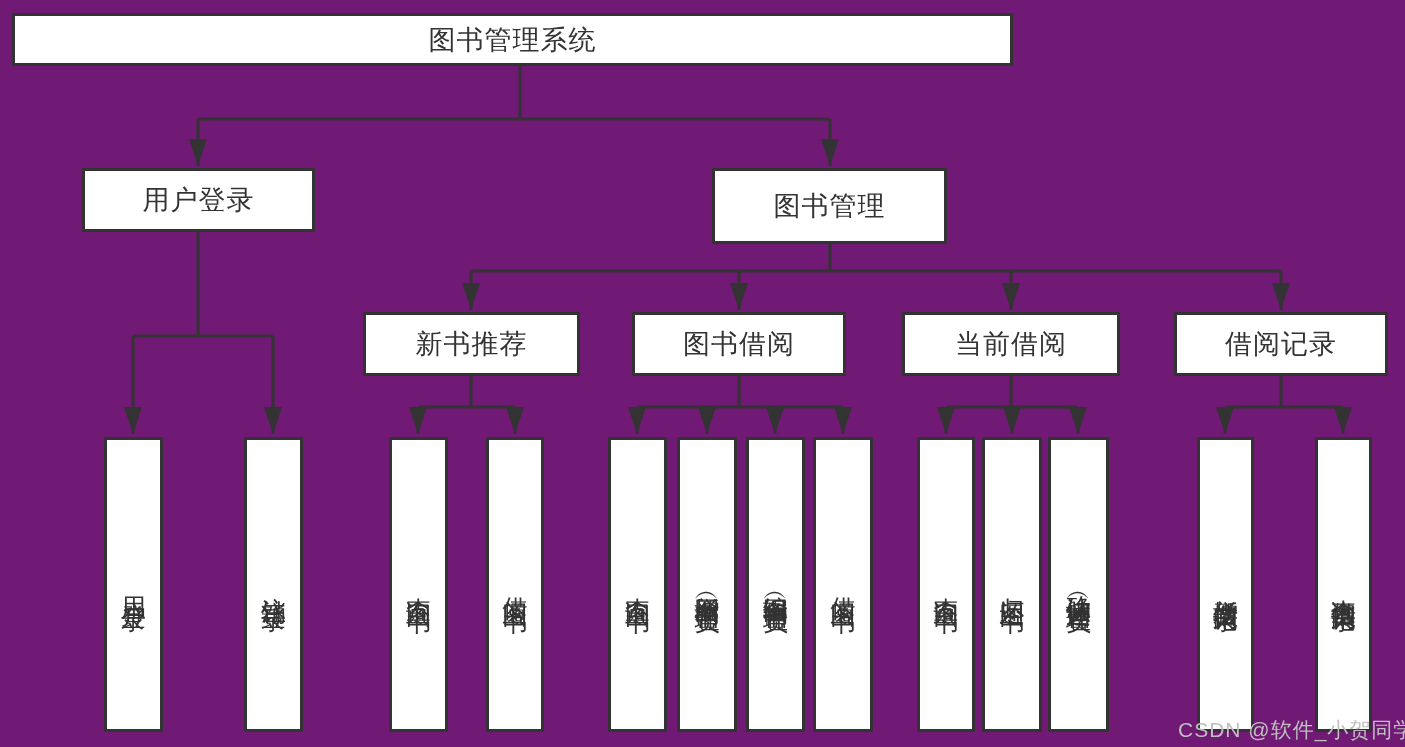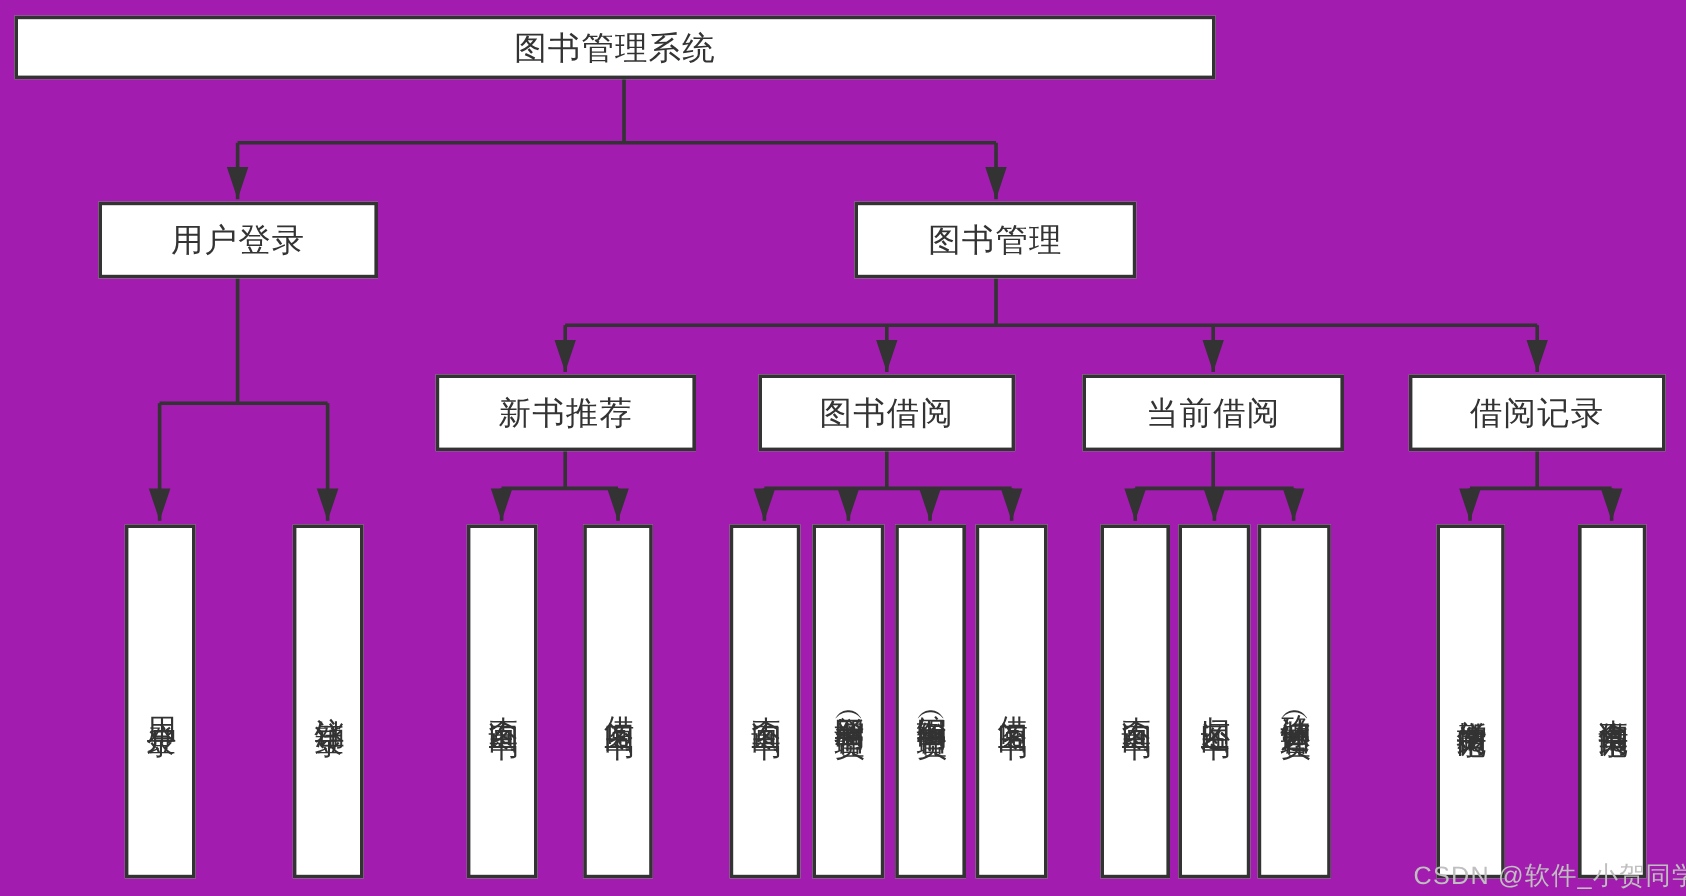--- a/index.html
+++ b/index.html
@@ -5,21 +5,21 @@
   html, body {
     margin: 0;
     padding: 0;
     background: #ffffff;
     font-family: "Liberation Sans", "DejaVu Sans", sans-serif;
   }
   .stage {
     position: relative;
     width: 1405px;
     height: 747px;
-    background: #a21caf;
+    background: #701a75;
     overflow: hidden;
   }
   .connectors {
     position: absolute;
     left: 0;
     top: 0;
     width: 1405px;
     height: 747px;
     z-index: 1;
   }
@@ -117,21 +117,21 @@
     <g stroke="#333333" stroke-width="3" fill="none">
       <path d="M1281 374 V407 M1225 407 H1343"></path>
       <path d="M1225 407 V434" marker-end="url(#arrow)"></path>
       <path d="M1343 407 V434" marker-end="url(#arrow)"></path>
     </g>
   </svg>
 
   <div class="box" style="left:12px; top:13px; width:1001px; height:53px;">图书管理系统</div>
 
   <div class="box" style="left:82px; top:168px; width:233px; height:64px;">用户登录</div>
-  <div class="box" style="left:712px; top:168px; width:235px; height:64px;">图书管理</div>
+  <div class="box" style="left:712px; top:168px; width:235px; height:76px;">图书管理</div>
 
   <div class="box" style="left:632px; top:312px; width:214px; height:64px;">图书借阅</div>
   <div class="box" style="left:363px; top:312px; width:217px; height:64px;">新书推荐</div>
   <div class="box" style="left:902px; top:312px; width:218px; height:64px;text-align:center;">当前借阅</div>
   <div class="box" style="left:1174px; top:312px; width:214px; height:64px;">借阅记录</div>
 
   <div class="box leaf" style="left:104px; width:59px;">用户登录</div>
   <div class="box leaf" style="left:244px; width:59px;">注销登录</div>
 
   <div class="box leaf" style="left:389px; width:59px;">查询图书</div>

